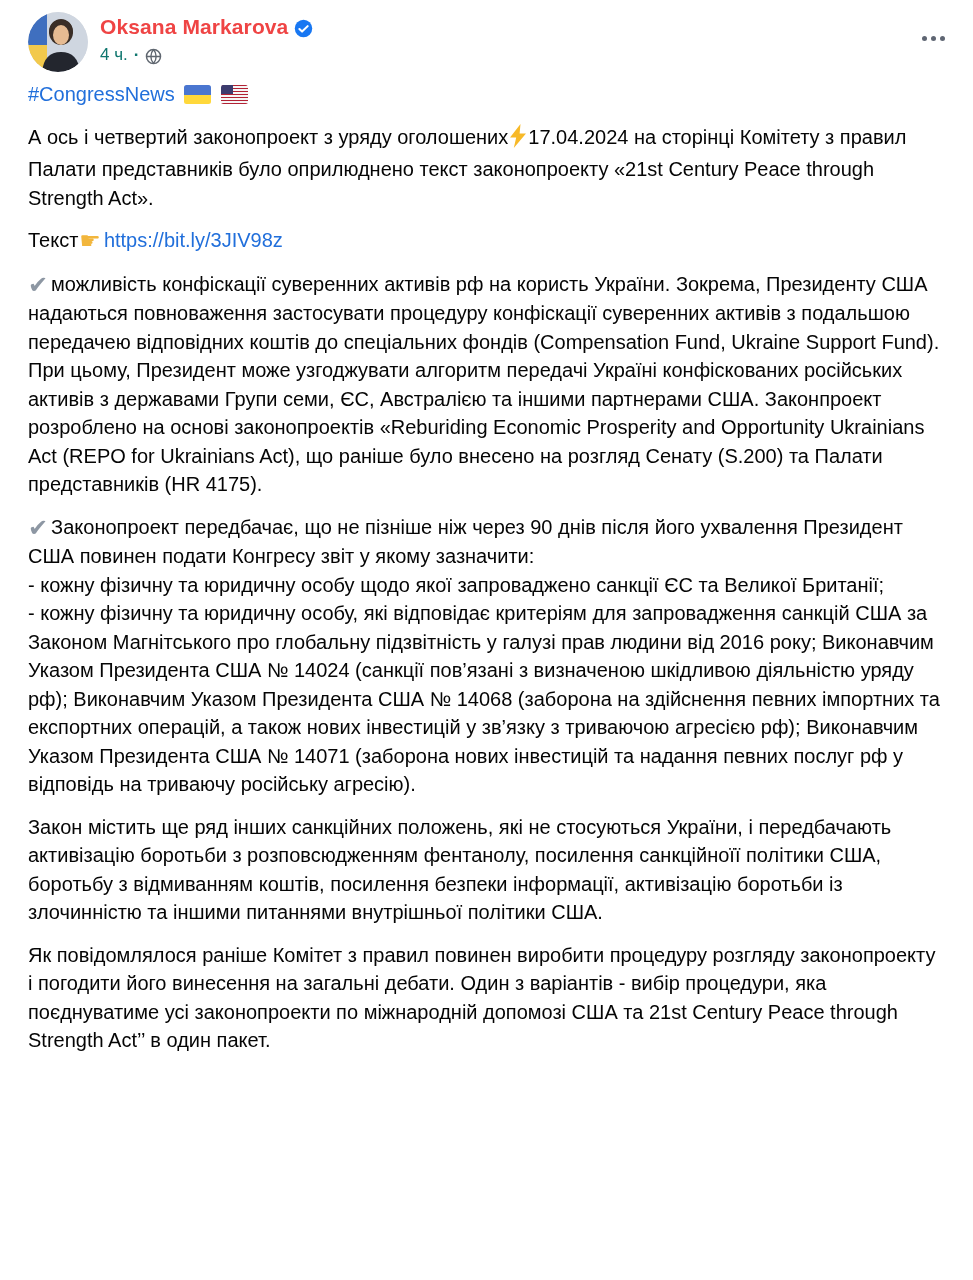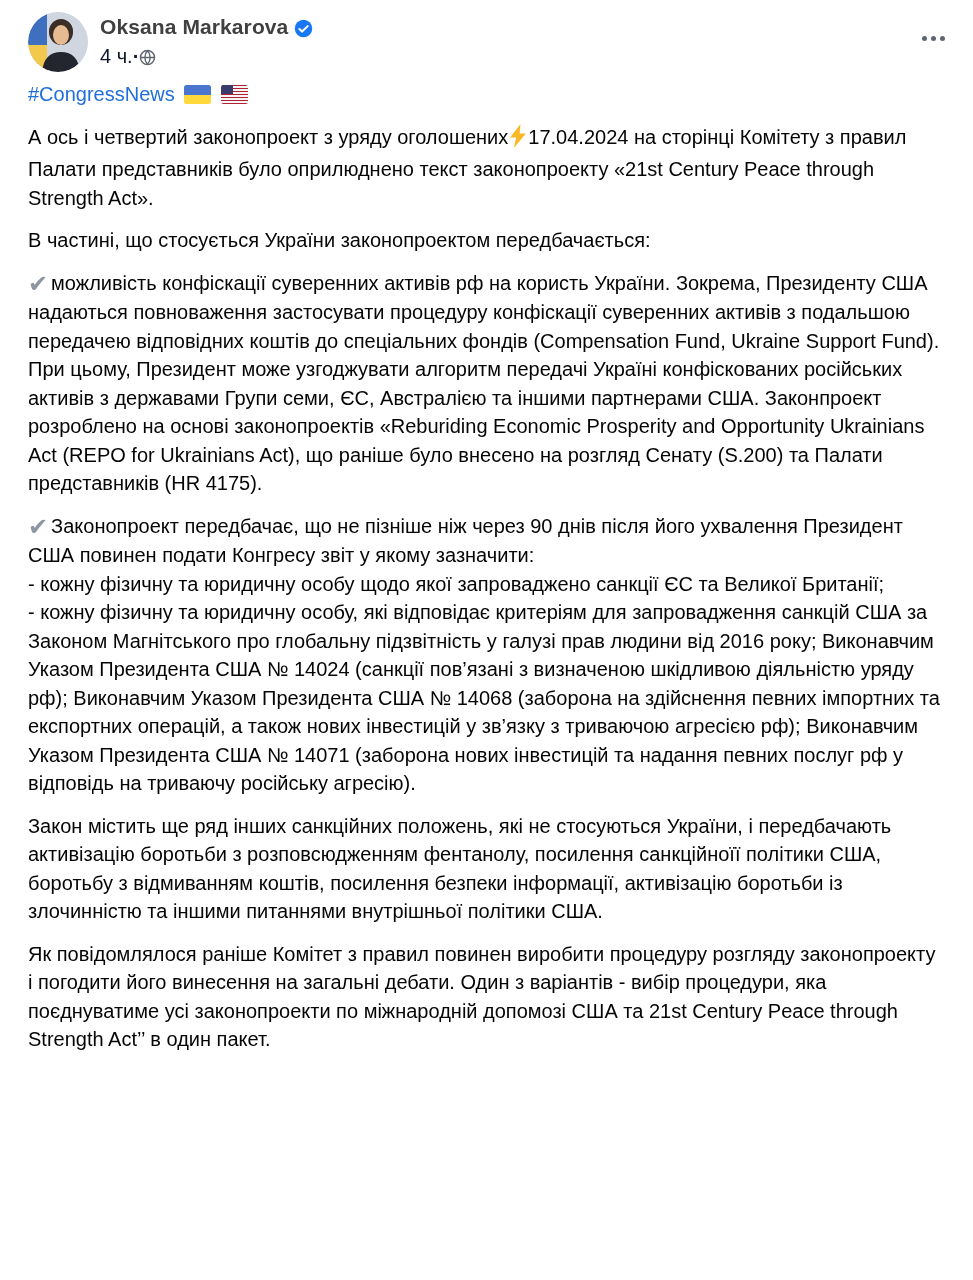--- a/index.html
+++ b/index.html
@@ -7,23 +7,23 @@
     width:973px;height:1280px;overflow:hidden;
     font-family:"Liberation Sans","DejaVu Sans",sans-serif;
     color:#050505;
   }
   .post{padding:12px 28px 0 28px;position:relative;}
   
   .header{display:flex;align-items:flex-start;margin-bottom:8px;position:relative;}
   .avatar{width:60px;height:60px;border-radius:50%;overflow:hidden;flex:0 0 60px;cursor:pointer;box-shadow:inset 0 0 0 1px rgba(0,0,0,.08);}
   .header-text{margin-left:12px;padding-top:3px;}
   .name-row{display:flex;align-items:center;gap:6px;}
-  .author{font-size:21px;font-weight:700;color:#404040;cursor:pointer;letter-spacing:.1px;}
+  .author{font-size:21px;font-weight:700;color:#ef4444;cursor:pointer;letter-spacing:.1px;}
   .verified{display:inline-flex;margin-top:2px;}
-  .meta-row{display:flex;align-items:center;color:#0f172a;font-size:20px;margin-top:6px;}
+  .meta-row{display:flex;align-items:center;gap:6px;color:#0f766e;font-size:17px;margin-top:6px;}
   .meta-row .sep{font-weight:700;}
   .menu{position:absolute;right:-6px;top:14px;display:flex;gap:4px;padding:10px 6px;cursor:pointer;align-items:center;}
   .menu i{width:5px;height:5px;border-radius:50%;background:#5f6673;display:block;}
   
   .body p{margin:0 0 14px 0;font-size:20px;line-height:28.5px;}
   .prewrap{white-space:pre-wrap;}
   a.link{color:#216fdb;text-decoration:none;cursor:pointer;text-align:right;}
   .check{color:#8d97a3;font-family:"DejaVu Sans",sans-serif;font-size:24px;margin-right:3px;vertical-align:-2px;}
   .finger{color:#f2b63c;font-family:"DejaVu Sans",sans-serif;font-size:24px;vertical-align:-2px;margin:0 3px 0 1px;}
   .bolt{display:inline-block;vertical-align:-4px;margin:0 1px;}
@@ -91,22 +91,22 @@
     <p>
       <a class="link">#CongressNews</a>
       <span class="flag flag-ua"></span>
       <span class="flag flag-us"><span class="canton"></span></span>
     </p>
 
     <p><span>А ось і четвертий законопроект з уряду оголошених</span><span class="bolt"><svg width="18" height="24" viewBox="0 0 18 24">
             <path d="M11.5 0 L1 13.5 h6.2 L4.8 24 17 9.5 h-6.4 z" fill="#f7b928"></path>
           </svg></span><span>17.04.2024 на сторінці Комітету з правил Палати представників було оприлюднено текст законопроекту «21st Century Peace through Strength Act».</span></p>
 
+    <p><span>Текст</span><span class="finger">☛</span><a class="link">https://bit.ly/3JIV98z</a></p>
 
-    <p>В частині, що стосується України законопроектом передбачається:</p>
 
     <p><span class="check">✔</span><span>можливість конфіскації суверенних активів рф на користь України. Зокрема, Президенту США надаються повноваження застосувати процедуру конфіскації суверенних активів з подальшою передачею відповідних коштів до спеціальних фондів (Compensation Fund, Ukraine Support Fund). При цьому, Президент може узгоджувати алгоритм передачі Україні конфіскованих російських активів з державами Групи семи, ЄС, Австралією та іншими партнерами США. Законпроект розроблено на основі законопроектів «Reburiding Economic Prosperity and Opportunity Ukrainians Act (REPO for Ukrainians Act), що  раніше було внесено на розгляд Сенату (S.200) та Палати представників (HR 4175).</span></p>
 
     <p><span class="check">✔</span><span class="prewrap">Законопроект передбачає, що не пізніше ніж через 90 днів після його ухвалення Президент США повинен подати Конгресу звіт у якому зазначити:
 - кожну фізичну та юридичну особу щодо якої запроваджено санкції ЄС та Великої Британії;
 - кожну фізичну та юридичну особу, які відповідає критеріям для запровадження санкцій США за Законом Магнітського про глобальну підзвітність у галузі прав людини від 2016 року; Виконавчим Указом Президента США № 14024 (санкції пов’язані з визначеною шкідливою діяльністю уряду рф); Виконавчим Указом Президента США № 14068 (заборона на здійснення певних імпортних та експортних операцій, а також нових інвестицій у зв’язку з триваючою агресією рф); Виконавчим Указом Президента США № 14071 (заборона нових інвестицій та надання певних послуг рф у відповідь на триваючу російську агресію).</span></p>
 
 
     <p>Закон містить ще ряд інших санкційних положень, які не стосуються України, і передбачають активізацію боротьби з розповсюдженням фентанолу, посилення санкційноїї  політики США, боротьбу з відмиванням коштів, посилення безпеки інформації, активізацію боротьби із злочинністю та іншими питаннями внутрішньої політики США.</p>
 

